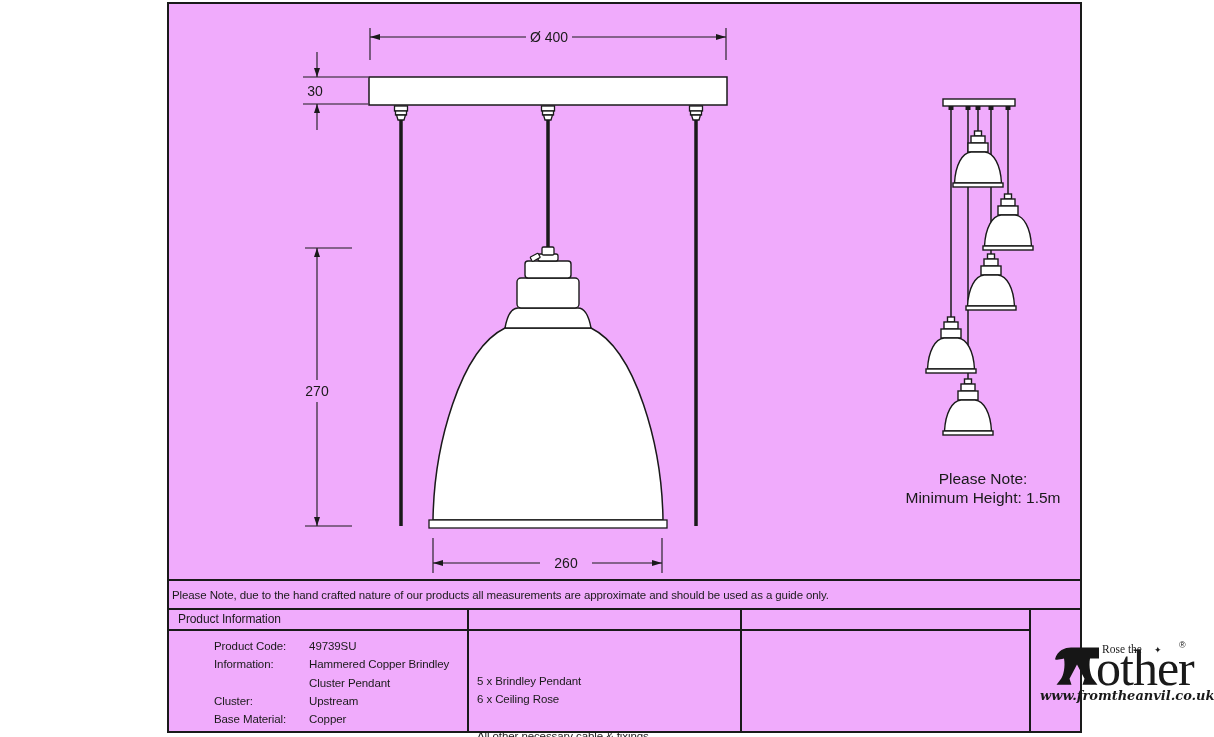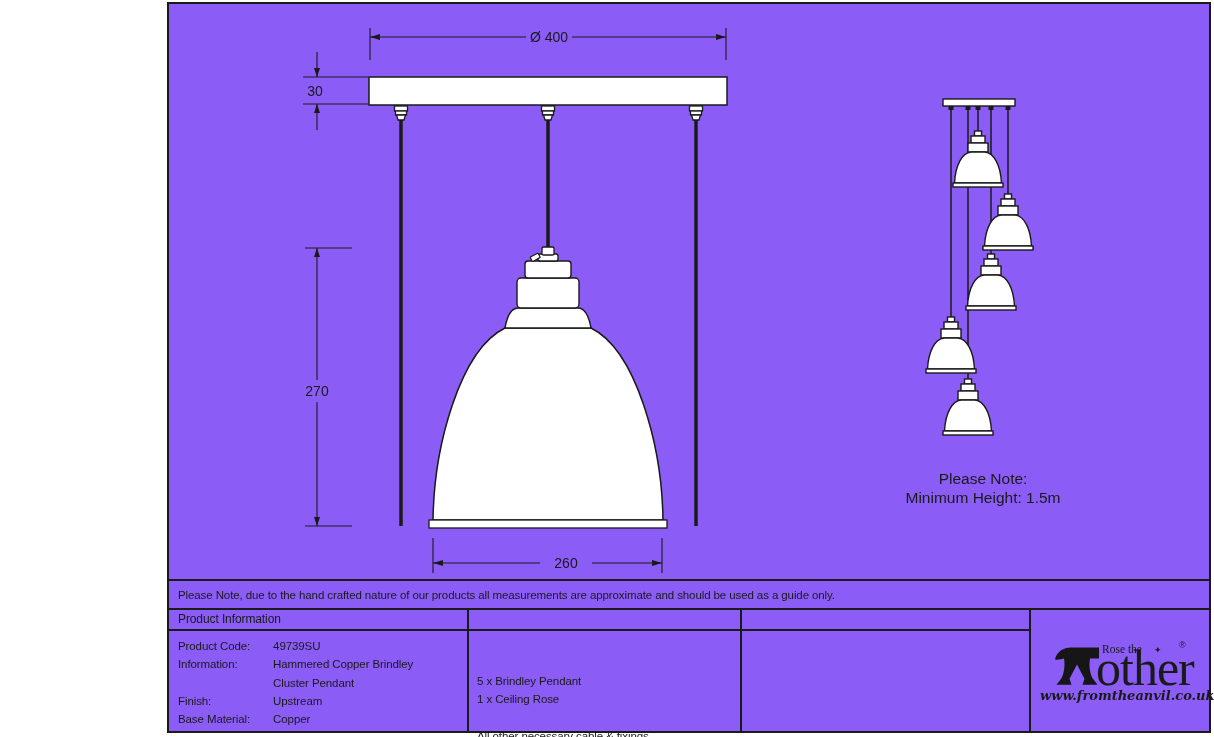--- a/index.html
+++ b/index.html
@@ -1,47 +1,47 @@
 <!DOCTYPE html>
 <html><head>
 <meta charset="utf-8">
 <style>
   html,body{margin:0;padding:0;}
   body{
     width:1214px;height:737px;position:relative;background:#ffffff;
     font-family:"Liberation Sans",sans-serif;color:#1a1a1a;overflow:hidden;
   }
   #sheet{
-    position:absolute;left:167px;top:2px;width:1044px;height:731px;
-    border:2px solid #1a1a1a;box-sizing:border-box;background:#8b5cf6;
+    position:absolute;left:167px;top:2px;width:915px;height:731px;
+    border:2px solid #1a1a1a;box-sizing:border-box;background:#f0abfc;
   }
   #drawing{position:absolute;left:0;top:0;}
   #drawing text{font-family:"Liberation Sans",sans-serif;fill:#1a1a1a;stroke:none;}
   .dim-label{font-size:14px;}
   .note-label{font-size:15.5px;font-weight:500;}
 
   
   #disclaimer-band{
     position:absolute;left:0;top:575px;width:100%;height:31px;box-sizing:border-box;
     border-top:2px solid #1a1a1a;border-bottom:2px solid #1a1a1a;
-    display:flex;align-items:center;padding-left:9px;font-size:11.5px;letter-spacing:-0.1px;
+    display:flex;align-items:center;padding-left:3px;font-size:11.5px;letter-spacing:-0.1px;
   }
   .vline{position:absolute;width:2px;top:606px;height:121px;background:#1a1a1a;}
   #vline-1{left:298px;} #vline-2{left:571px;} #vline-3{left:860px;}
   #header-line{position:absolute;left:0;top:625px;width:860px;height:2px;background:#1a1a1a;}
   .th{
     position:absolute;top:606px;height:19px;line-height:19px;
     font-size:12px;letter-spacing:-0.1px;
   }
   #th-product{left:9px;width:280px;}
   #th-pack{left:308px;width:250px;}
   #col-product{position:absolute;left:0;top:631px;width:298px;padding:2px 0 0 9px;box-sizing:border-box;}
   #col-pack{position:absolute;left:298px;top:666px;width:273px;padding:2px 0 0 10px;box-sizing:border-box;}
   .pi-row,.pc-row{font-size:11.5px;line-height:18.3px;min-height:18.3px;letter-spacing:-0.1px;white-space:nowrap;}
-  .pi-label{display:inline-block;width:92px;}
+  .pi-label{display:inline-block;width:92px;margin-left:36px;}
 
   
   #logo-cell{position:absolute;left:860px;top:606px;width:180px;height:121px;}
   #logo-block{position:absolute;left:25px;top:30px;width:135px;height:68px;}
   #anvil-glyph{position:absolute;left:0;top:4px;}
   .from-the{position:absolute;left:48px;top:3px;font-family:"Liberation Serif",serif;font-size:11.5px;}
   .diamond{position:absolute;left:100px;top:5px;font-family:"DejaVu Sans",sans-serif;font-size:9px;}
   .nvil{position:absolute;left:42px;top:2px;font-family:"Liberation Serif",serif;
         font-size:50px;line-height:53px;letter-spacing:-1px;}
   .reg{position:absolute;left:125px;top:0;font-size:9px;}
@@ -169,32 +169,32 @@
     </div>
     <div class="pi-row">
       <span class="pi-label">Information:</span>
       <span class="pi-value">Hammered Copper Brindley</span>
     </div>
     <div class="pi-row">
       <span class="pi-label"></span>
       <span class="pi-value">Cluster Pendant</span>
     </div>
     <div class="pi-row">
-      <span class="pi-label">Finish:</span>
+      <span class="pi-label">Cluster:</span>
       <span class="pi-value">Upstream</span>
     </div>
     <div class="pi-row">
       <span class="pi-label">Base Material:</span>
       <span class="pi-value">Copper</span>
     </div>
   </div>
 
   <div id="col-pack">
     <div class="pc-row">5 x Brindley Pendant</div>
-    <div class="pc-row">1 x Ceiling Rose</div>
+    <div class="pc-row">6 x Ceiling Rose</div>
     <div class="pc-row"></div>
     <div class="pc-row">All other necessary cable &amp; fixings</div>
   </div>
 
   <div id="logo-cell">
     <div id="logo-block">
       <svg id="anvil-glyph" width="46" height="42" viewBox="0 0 46 36" preserveAspectRatio="none">
         <path fill="#161616" d="M1,13 C3,5.5 11,3 17,3 L45,3 L45,12.5 L36,12.5
              C34.5,19.5 36.5,27.5 39.5,30.5 L43.5,35 L28.5,35 L30.5,29.8
              L23,17.5 L15.5,29.8 L17.5,35 L2.5,35 L6.5,30.5

